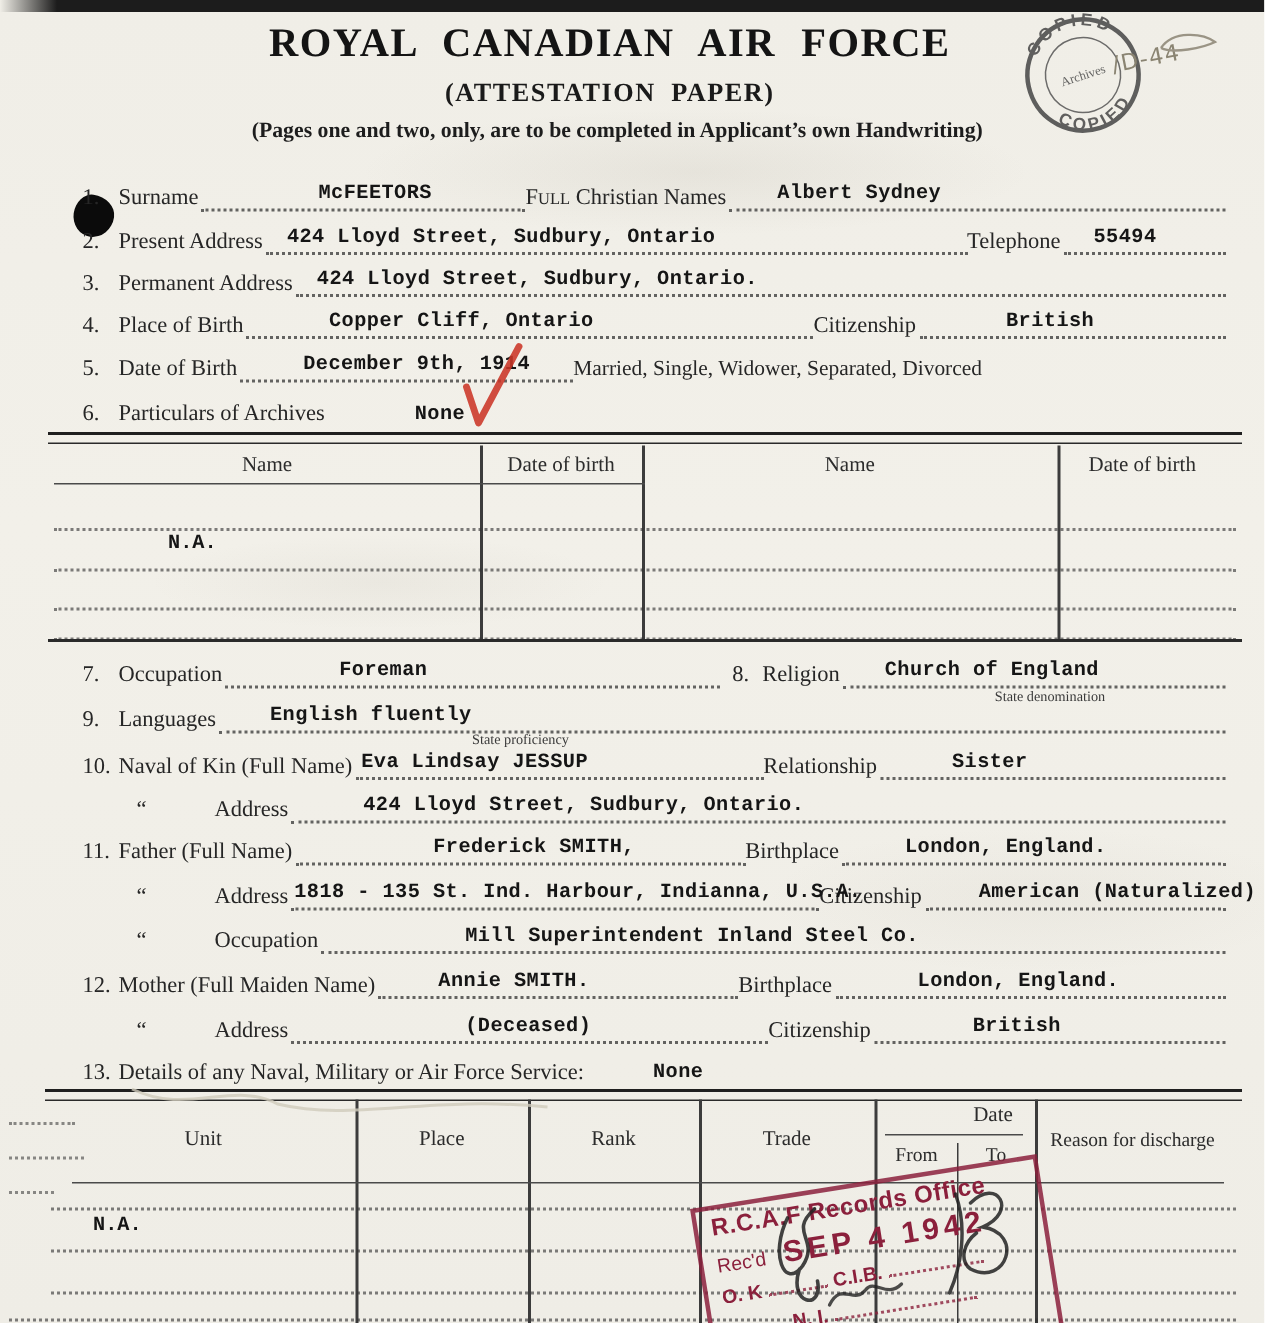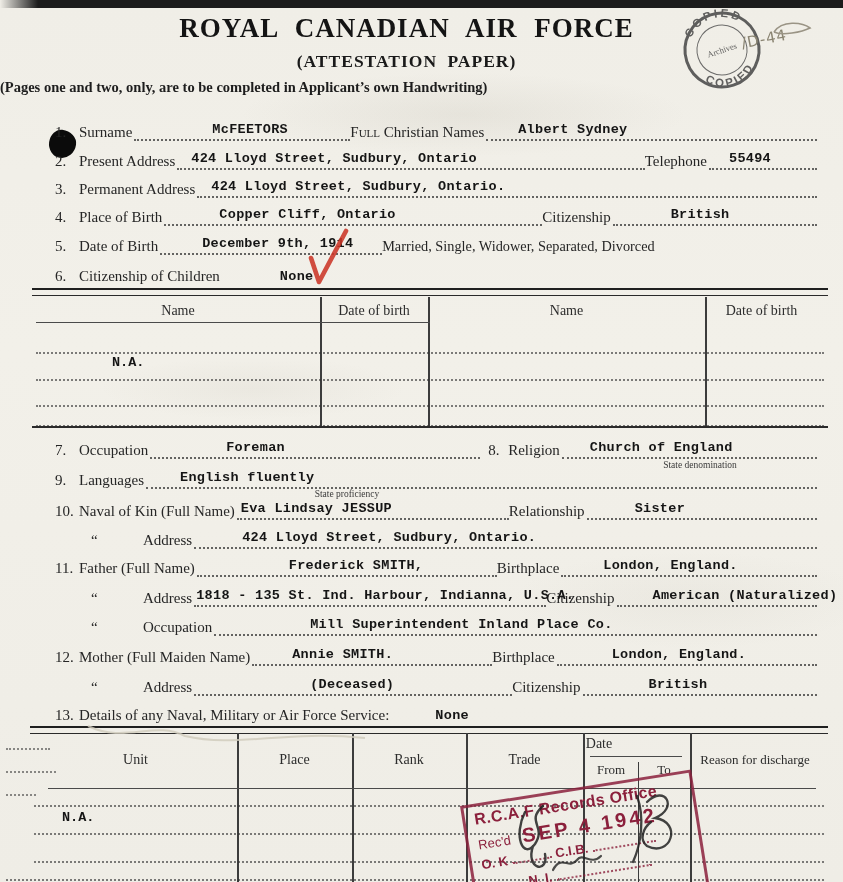--- a/index.html
+++ b/index.html
@@ -11,21 +11,21 @@
       radial-gradient(ellipse 220px 45px at 30% 44%, rgba(138,130,112,.07), transparent 70%),
       radial-gradient(ellipse 260px 70px at 82% 68%, rgba(138,130,112,.06), transparent 70%),
       linear-gradient(180deg,#f0eee7 0%,#f2f0e9 40%,#efede6 100%);
   }
   .topband{position:absolute;top:0;left:0;right:0;height:8px;
     background:linear-gradient(90deg, rgba(27,27,27,0) 0px, #1c1c1c 38px);}
   .title{position:absolute;top:13px;left:0;right:30px;text-align:center;
     font-size:27px;font-weight:700;letter-spacing:1px;word-spacing:9px;color:#141414;}
   .subtitle{position:absolute;top:51px;left:0;right:30px;text-align:center;
     font-size:17.5px;font-weight:700;letter-spacing:1px;word-spacing:5px;color:#1a1a1a;}
-  .instruction{position:absolute;top:79px;left:0;right:20px;
+  .instruction{position:absolute;top:79px;left:0;right:20px;text-align:center;
     font-size:14.5px;font-weight:700;color:#1d1d1d;}
   .line{position:absolute;left:55px;right:26px;height:19px;display:flex;align-items:flex-end;}
   .no{width:24px;font-size:15px;flex:0 0 auto;}
   .lbl{font-size:15px;white-space:nowrap;flex:0 0 auto;padding-right:2px;}
   .sc{font-variant:small-caps;}
   .tight{font-size:14.3px;}
   .entry{position:relative;height:100%;border-bottom:2px dotted rgba(45,45,45,.72);flex:1 1 auto;}
   .typed{position:absolute;bottom:2px;font-family:"Liberation Mono", monospace;
     font-weight:700;font-size:13.5px;color:#151515;white-space:nowrap;letter-spacing:.3px;}
   .plainval{font-family:"Liberation Mono", monospace;font-weight:700;font-size:13.5px;
@@ -147,21 +147,21 @@
     <span class="no">5.</span>
     <span class="lbl">Date of Birth</span>
     <span class="entry" style="flex:0 0 222px">
         <span class="typed" style="left:42px">December 9th, 1914</span>
       </span>
     <span class="lbl tight">Married, Single, Widower, Separated, Divorced</span>
   </div>
 
   <div class="line" style="top:266px">
     <span class="no">6.</span>
-    <span class="lbl">Citizenship of Children</span>
+    <span class="lbl">Particulars of Archives</span>
     <span class="plainval" style="margin-left:58px">None</span>
   </div>
 
   <div class="tbl" style="left:36px;top:288px;width:782px;height:140px">
     <div class="dblrule" style="left:-4px;right:-10px"></div>
     <div class="vline" style="left:284px;top:9px;bottom:0"></div>
     <div class="vline" style="left:392px;top:9px;bottom:0"></div>
     <div class="vline" style="left:669px;top:9px;bottom:0"></div>
     <span class="th" style="left:0;width:284px;top:15px">Name</span>
     <span class="th" style="left:284px;width:108px;top:15px">Date of birth</span>
@@ -240,21 +240,21 @@
     <span class="lbl">Citizenship</span>
     <span class="entry">
         <span class="typed" style="left:36px">American (Naturalized)</span>
       </span>
   </div>
 
   <div class="line" style="top:617px;padding-left:36px">
     <span class="no">“</span>
     <span class="lbl" style="margin-left:28px">Occupation</span>
     <span class="entry">
-        <span class="typed" style="left:96px">Mill Superintendent Inland Place Co.</span>
+        <span class="typed" style="left:96px">Mill Superintendent Inland Steel Co.</span>
       </span>
   </div>
 
   <div class="line" style="top:647px">
     <span class="no">12.</span>
     <span class="lbl">Mother (Full Maiden Name)</span>
     <span class="entry" style="flex:0 0 240px">
         <span class="typed" style="left:40px">Annie SMITH.</span>
       </span>
     <span class="lbl">Birthplace</span>
@@ -294,21 +294,21 @@
     <div class="vline" style="left:203px;top:7px;bottom:0"></div>
     <div class="vline" style="left:318px;top:7px;bottom:0"></div>
     <div class="vline" style="left:432px;top:7px;bottom:0"></div>
     <div class="vline" style="left:549px;top:7px;bottom:0"></div>
     <div class="vline" style="left:656px;top:7px;bottom:0"></div>
     <div class="vline" style="left:604px;top:36px;bottom:0;width:1.2px"></div>
     <span class="th" style="left:0;width:203px;top:26px">Unit</span>
     <span class="th" style="left:203px;width:115px;top:26px">Place</span>
     <span class="th" style="left:318px;width:114px;top:26px">Rank</span>
     <span class="th" style="left:432px;width:117px;top:26px">Trade</span>
-    <span class="th" style="left:518px;width:94px;top:10px">Date</span>
+    <span class="th" style="left:581px;width:94px;top:10px">Date</span>
     <div class="hrule" style="left:556px;width:92px;top:30px"></div>
     <span class="th" style="left:551px;width:52px;top:36px;font-size:13px">From</span>
     <span class="th" style="left:606px;width:48px;top:36px;font-size:13px">To</span>
     <span class="th" style="left:656px;width:130px;top:26px;font-size:13px">Reason for discharge</span>
     <div class="hrule" style="left:14px;right:4px;top:62px"></div>
     <div class="dotrow" style="left:0;right:-4px;top:79px"></div>
     <div class="dotrow" style="left:0;right:-4px;top:107px"></div>
     <div class="dotrow" style="left:0;right:-4px;top:135px"></div>
     <div class="dotrow" style="left:-28px;right:-4px;top:153px"></div>
     <span class="na" style="left:28px;top:84px">N.A.</span>

